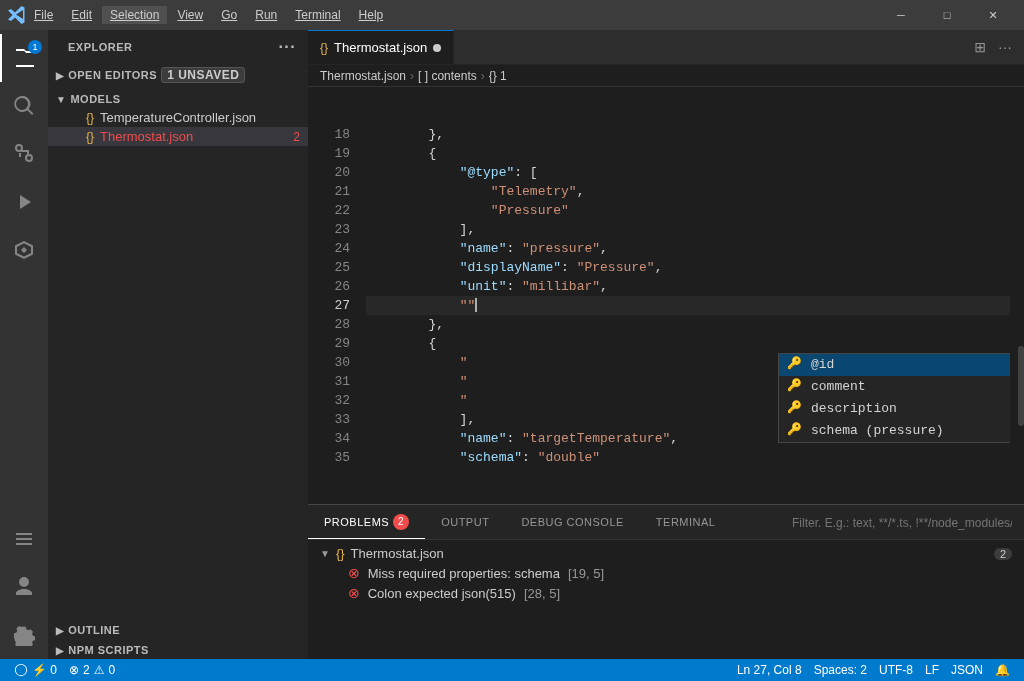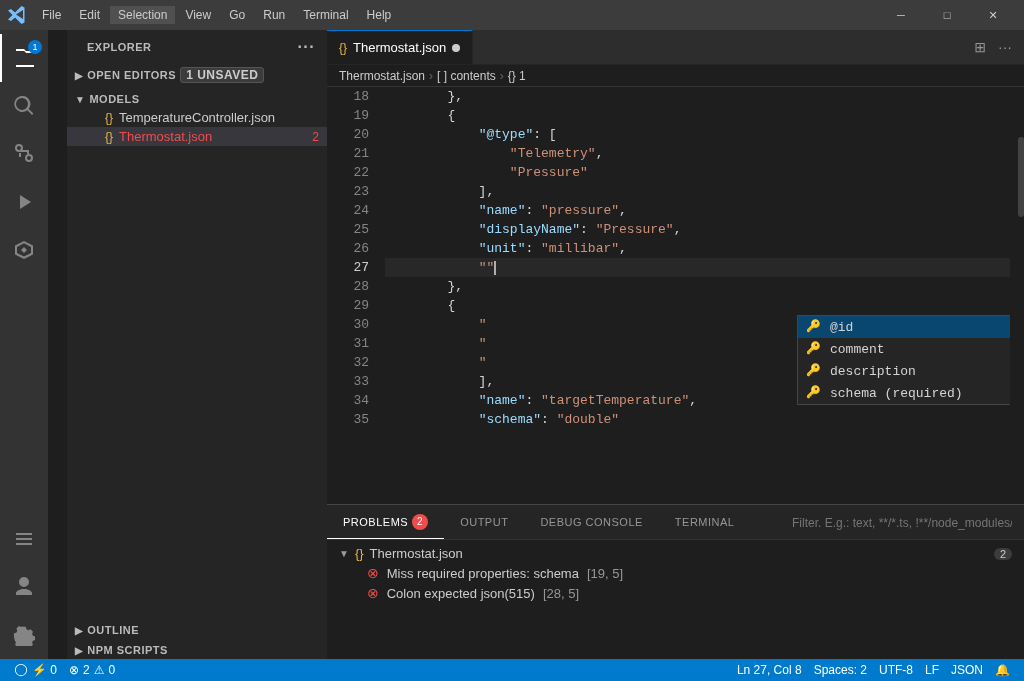--- a/index.html
+++ b/index.html
@@ -21,21 +21,21 @@
       background: #3c3c3c;
       display: flex;
       align-items: center;
       padding: 0 8px;
       justify-content: space-between;
       flex-shrink: 0;
     }
     #titlebar .title-left {
       display: flex;
       align-items: center;
-      gap: 8px;
+      text-decoration: underline;
     }
     #titlebar .vscode-logo {
       width: 18px;
       height: 18px;
     }
     #titlebar .menu-items {
       display: flex;
       gap: 2px;
     }
     #titlebar .menu-item {
@@ -119,21 +119,20 @@
     .activity-spacer { flex: 1; }
 
     
     #sidebar {
       width: 260px;
       background: #252526;
       display: flex;
       flex-direction: column;
       flex-shrink: 0;
       overflow: hidden;
-      margin-left: 19px;
     }
     #sidebar-header {
       display: flex;
       align-items: center;
       justify-content: space-between;
       padding: 8px 12px 4px 20px;
       font-size: 11px;
       font-weight: 700;
       letter-spacing: 0.5px;
       color: #bbbbbb;
@@ -290,20 +289,21 @@
 
     
     #code-editor {
       flex: 1;
       display: flex;
       overflow: hidden;
       position: relative;
       font-family: 'Consolas', 'Courier New', monospace;
       font-size: 14px;
       line-height: 19px;
+      align-items: center;
     }
     #line-numbers {
       width: 50px;
       background: #1e1e1e;
       color: #858585;
       text-align: right;
       padding: 0 8px 0 0;
       user-select: none;
       flex-shrink: 0;
       padding-top: 0;
@@ -713,21 +713,21 @@
           <div class="ac-item">
             <span class="ac-icon">🔑</span>
             <span class="ac-text">comment</span>
           </div>
           <div class="ac-item">
             <span class="ac-icon">🔑</span>
             <span class="ac-text">description</span>
           </div>
           <div class="ac-item">
             <span class="ac-icon">🔑</span>
-            <span class="ac-text">schema (required)</span>
+            <span class="ac-text">schema (pressure)</span>
           </div>
         </div>
       </div>
 
       <div id="editor-scrollbar">
         <div class="scrollbar-thumb"></div>
       </div>
     </div>
 
     <div id="bottom-panel">

